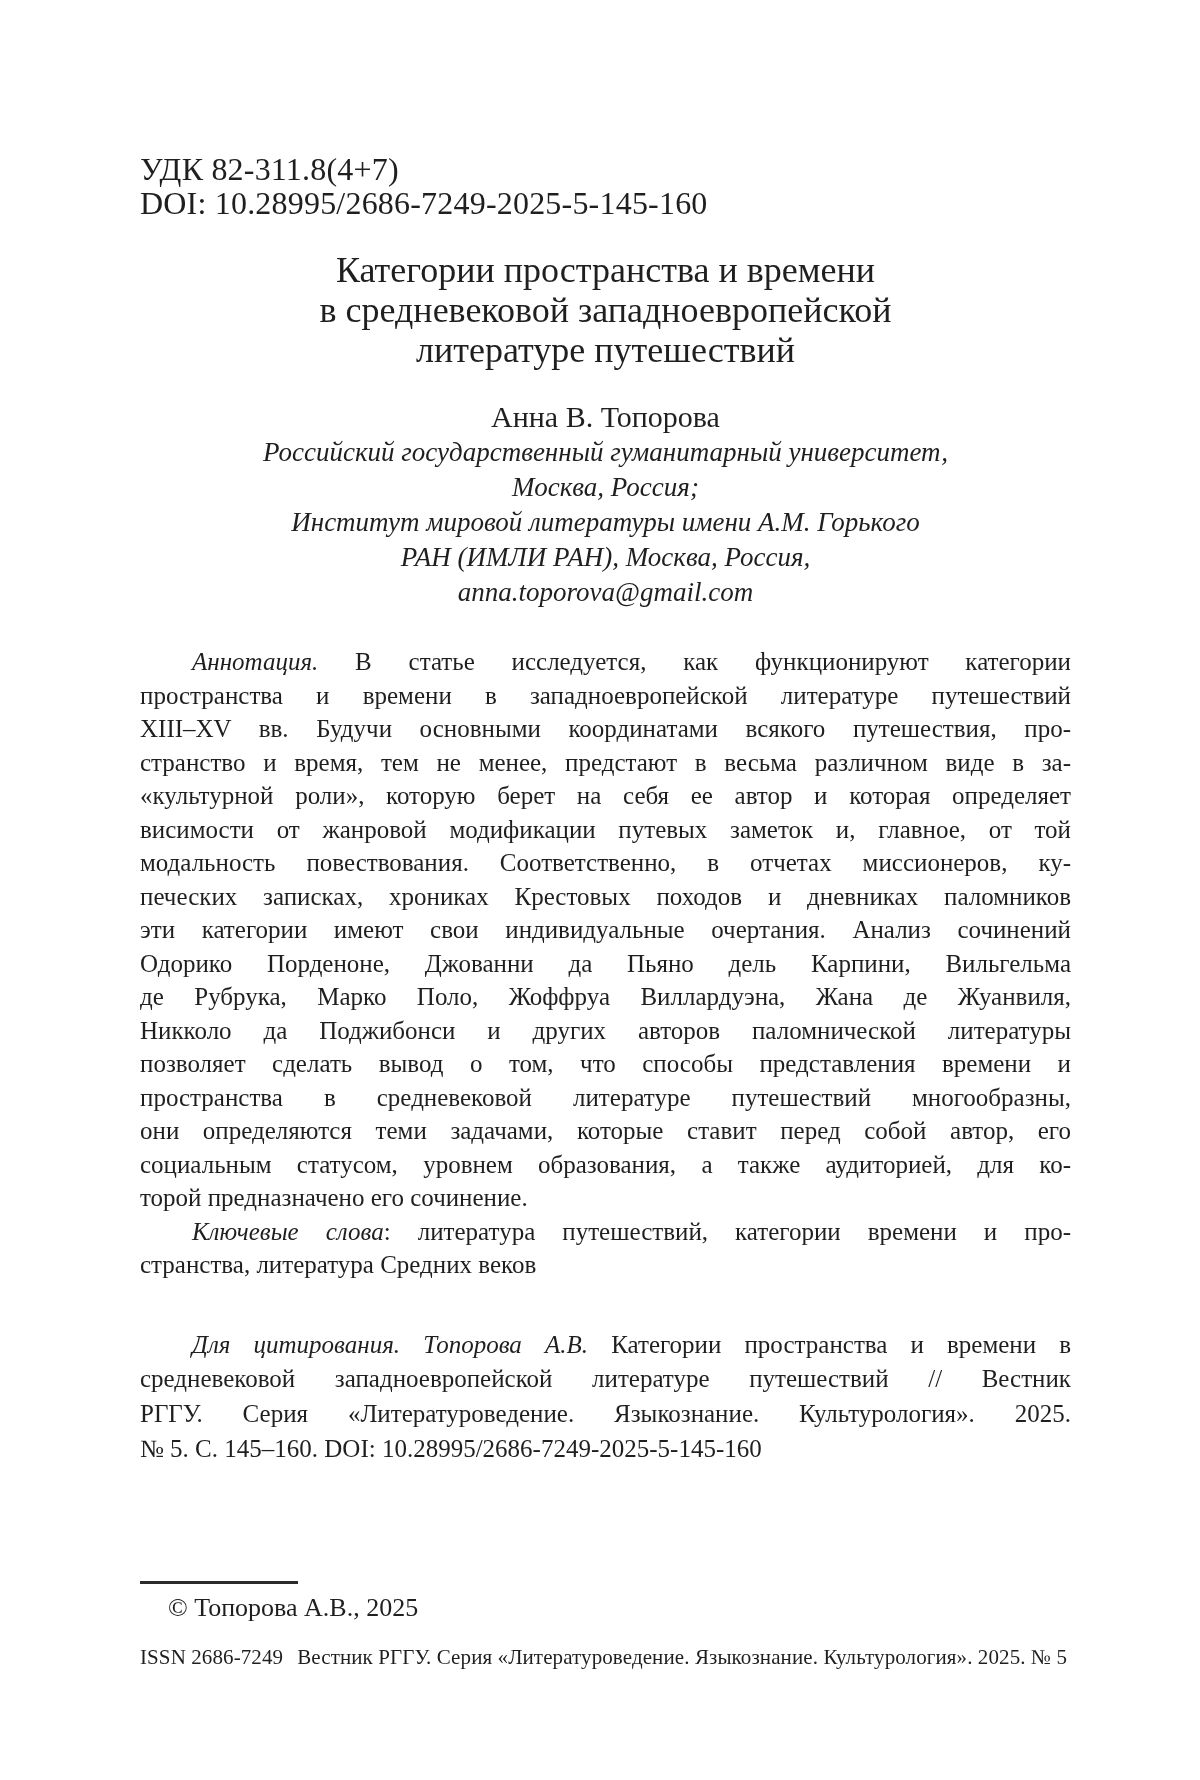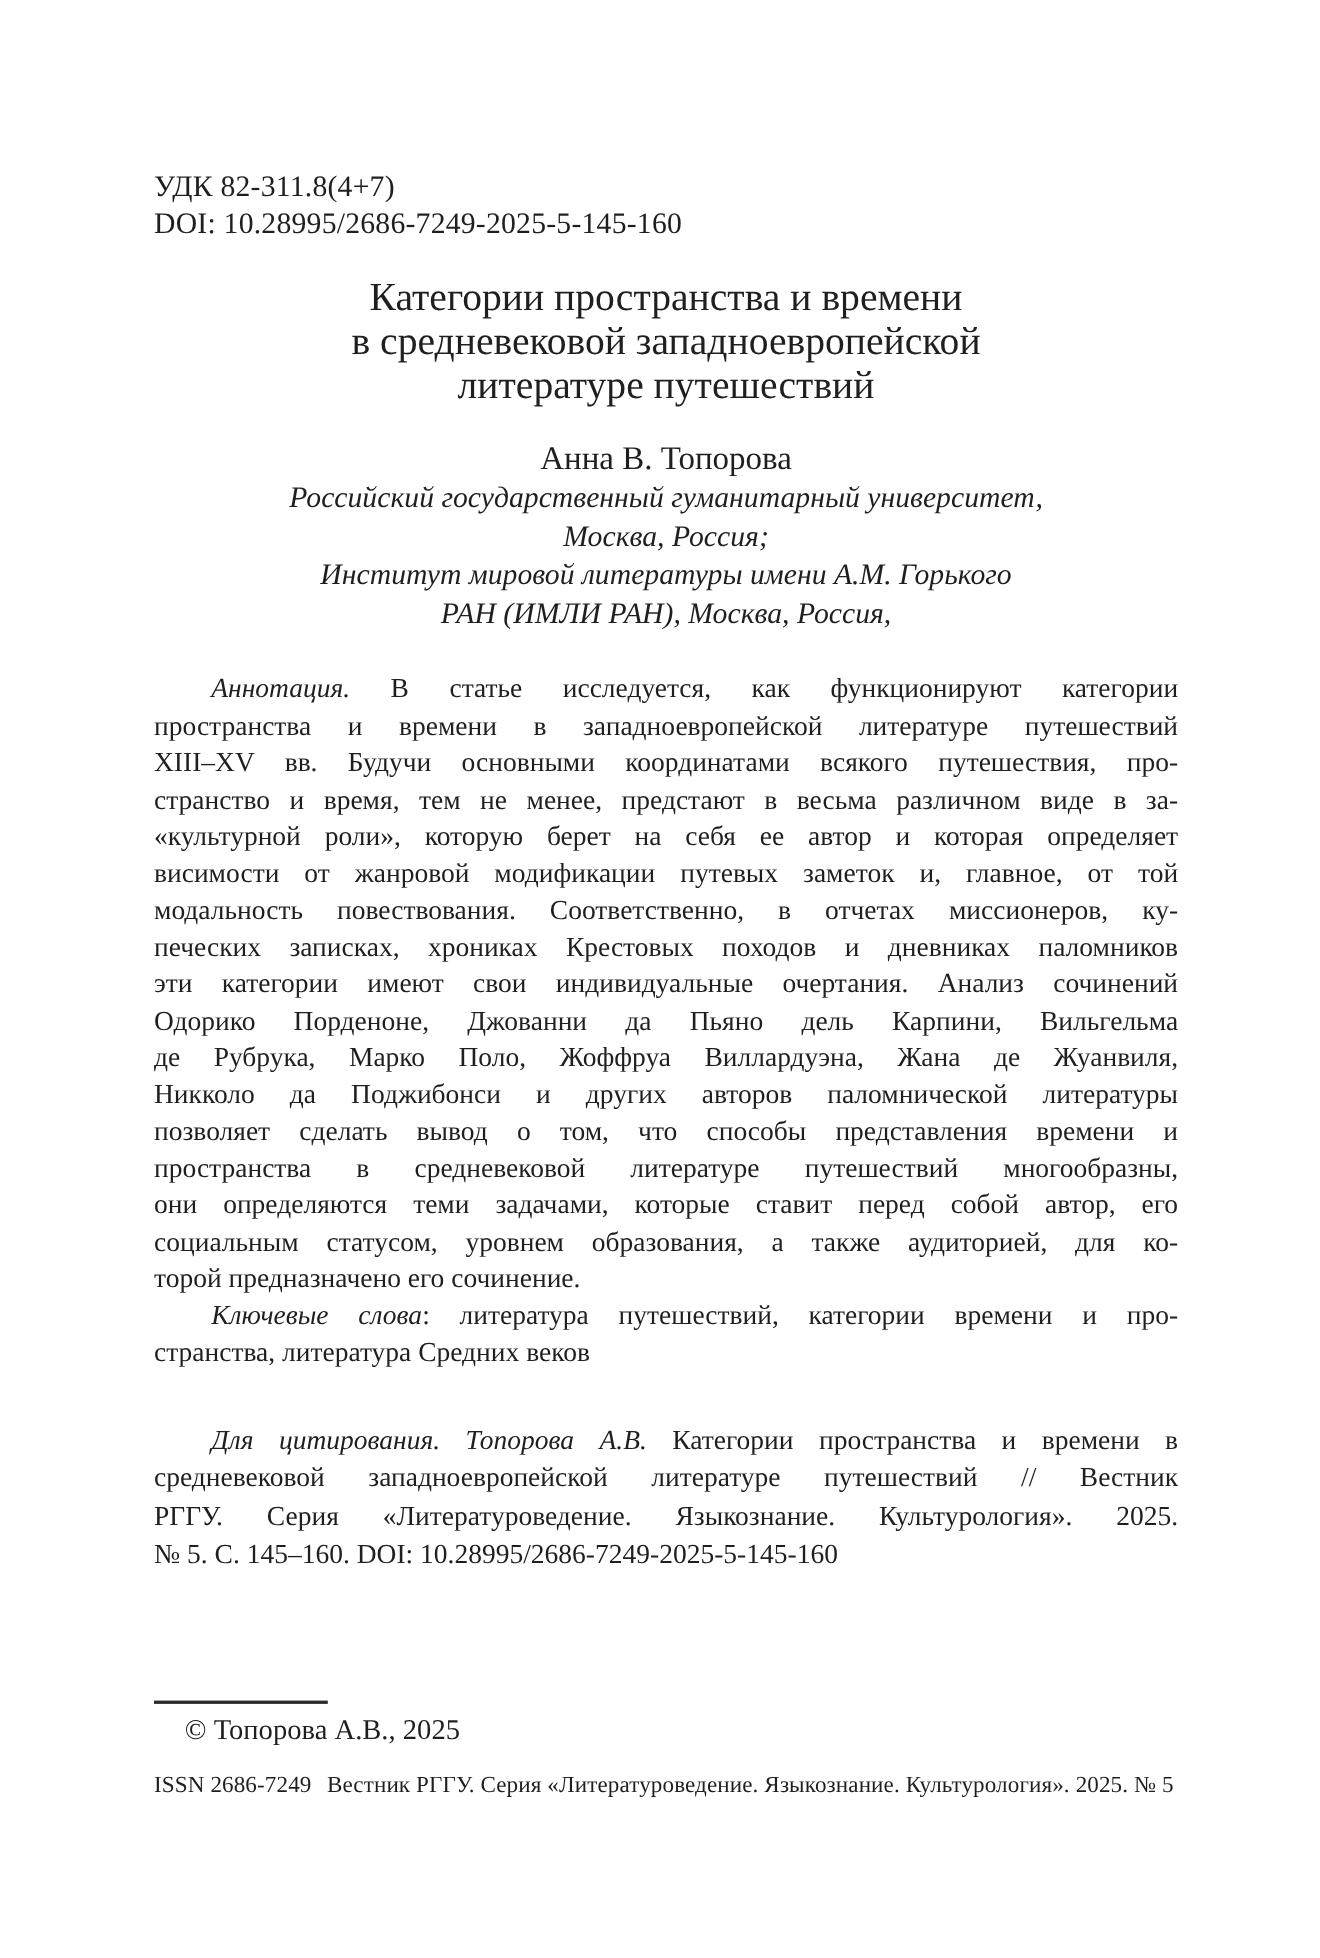--- a/index.html
+++ b/index.html
@@ -19,21 +19,21 @@
     position: relative;
     width: 1200px;
     height: 1780px;
     box-sizing: border-box;
     padding: 0 129px 0 140px; 
     background: #ffffff;
   }
   
   .meta {
     margin-top: 152px;
-    font-size: 27px;
+    font-size: 32px;
     line-height: 34px;
     text-align: left;
     letter-spacing: 0.2px;
   }
   
   .article-title {
     margin-top: 30px;
     font-size: 36px;
     line-height: 40px;
     text-align: center;
@@ -127,20 +127,21 @@
     </div>
 
   <div class="author-name">Анна В. Топорова</div>
 
   <div class="affiliation">
 
   <div>Российский государственный гуманитарный университет,</div>
       <div>Москва, Россия;</div>
       <div>Институт мировой литературы имени А.М. Горького</div>
       <div>РАН (ИМЛИ РАН), Москва, Россия,</div>
+      <div>anna.toporova@gmail.com</div>
     </div>
 
   <div class="abstract">
     <div class="jline indent"><span class="it">Аннотация.</span> <span>В статье исследуется, как функционируют категории</span></div>
     <div>
 
     <div class="jline">пространства и времени в западноевропейской литературе путешествий</div>
         <div class="jline">XIII–XV вв. Будучи основными координатами всякого путешествия, про-</div>
         <div class="jline">странство и время, тем не менее, предстают в весьма различном виде в за-</div>
         <div class="jline">«культурной роли», которую берет на себя ее автор и которая определяет</div>

